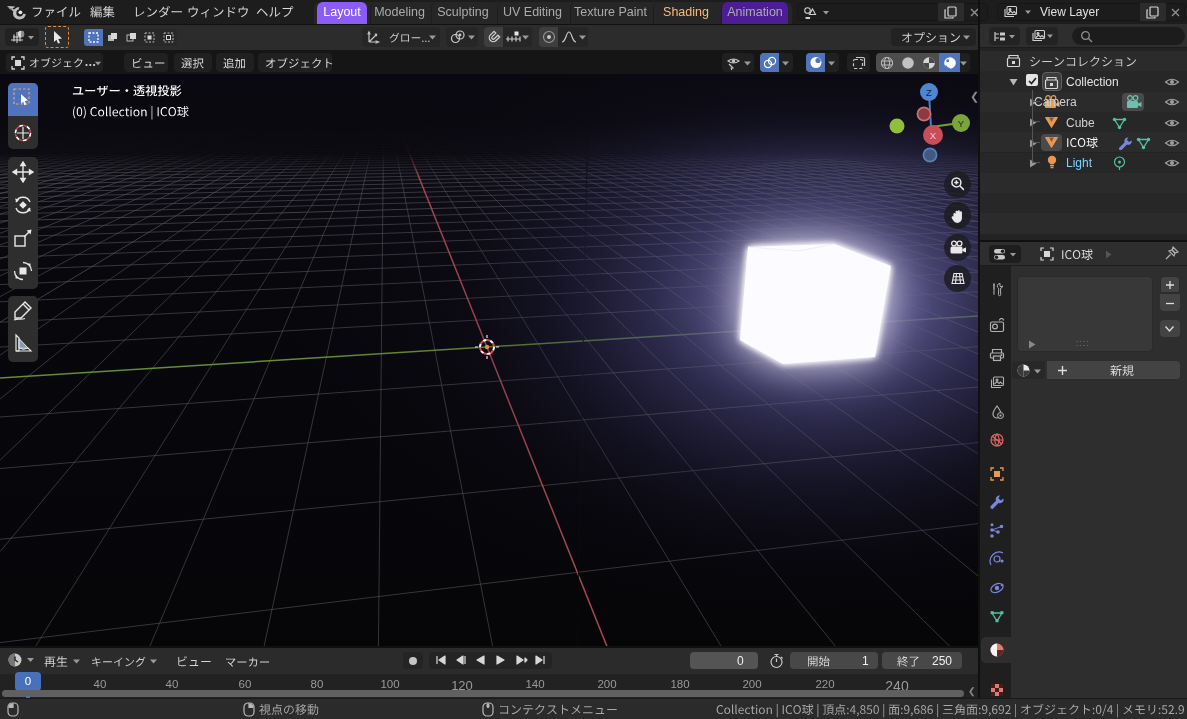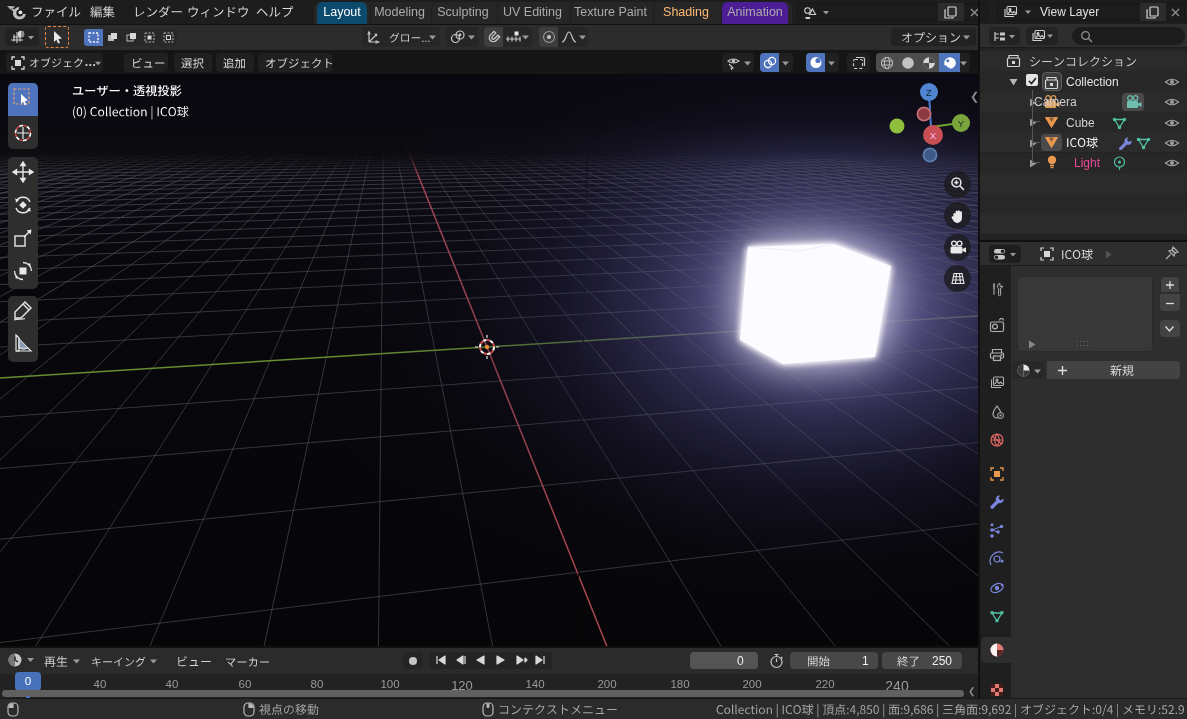--- a/index.html
+++ b/index.html
@@ -21,21 +21,21 @@
 <svg style="position:absolute;left:133px;top:4.0px;overflow:visible" width="52" height="16">
     <path transform="translate(0,12.5)" d="M2.7 -0.4 3.5 0.2C3.7 0.1 3.8 0.0 4.0 0.0C7.1 -0.9 9.7 -2.4 11.3 -4.4L10.7 -5.3C9.2 -3.3 6.3 -1.6 3.9 -1.0C3.9 -1.7 3.9 -6.9 3.9 -8.1C3.9 -8.5 3.9 -8.9 4.0 -9.3H2.7C2.8 -9.0 2.9 -8.4 2.9 -8.1C2.9 -6.9 2.9 -1.7 2.9 -1.0C2.9 -0.7 2.8 -0.6 2.7 -0.4Z M15.3 -9.1 14.6 -8.4C15.5 -7.7 17.1 -6.4 17.7 -5.7L18.5 -6.5C17.8 -7.2 16.2 -8.5 15.3 -9.1ZM14.2 -0.7 14.9 0.2C17.0 -0.1 18.5 -0.9 19.8 -1.7C21.7 -2.8 23.1 -4.5 24.0 -6.1L23.4 -7.2C22.7 -5.6 21.1 -3.8 19.2 -2.6C18.0 -1.8 16.4 -1.1 14.2 -0.7Z M35.9 -10.5 35.2 -10.3C35.6 -9.8 36.0 -9.1 36.3 -8.5L36.9 -8.8C36.7 -9.3 36.2 -10.1 35.9 -10.5ZM31.3 -9.5 30.1 -9.8C30.0 -9.5 29.8 -9.1 29.7 -8.9C29.1 -7.7 27.9 -5.8 25.7 -4.5L26.5 -3.9C27.9 -4.8 29.1 -6.0 29.9 -7.2H34.1C33.8 -6.1 33.2 -4.8 32.4 -3.7C31.5 -4.3 30.6 -4.9 29.7 -5.4L29.1 -4.7C29.9 -4.2 30.8 -3.5 31.7 -2.9C30.6 -1.7 29.0 -0.5 26.9 0.0L27.8 0.8C29.9 0.0 31.4 -1.0 32.5 -2.3C33.1 -1.9 33.5 -1.5 33.9 -1.2L34.6 -2.0C34.2 -2.3 33.8 -2.7 33.2 -3.1C34.2 -4.4 34.8 -5.8 35.2 -7.0C35.2 -7.2 35.4 -7.5 35.5 -7.7L34.9 -8.0L35.5 -8.3C35.3 -8.8 34.8 -9.6 34.5 -10.0L33.9 -9.7C34.2 -9.3 34.6 -8.5 34.9 -8.0L34.6 -8.2C34.4 -8.1 34.2 -8.1 33.8 -8.1H30.4L30.7 -8.5C30.8 -8.7 31.0 -9.2 31.3 -9.5Z M38.7 -5.4V-4.1C39.1 -4.2 39.8 -4.2 40.5 -4.2C41.4 -4.2 46.4 -4.2 47.3 -4.2C47.9 -4.2 48.4 -4.2 48.7 -4.1V-5.4C48.4 -5.3 47.9 -5.3 47.3 -5.3C46.4 -5.3 41.4 -5.3 40.5 -5.3C39.8 -5.3 39.1 -5.3 38.7 -5.4Z" fill="#dcdcdc"></path>
   </svg>
 <svg style="position:absolute;left:187px;top:4.0px;overflow:visible" width="64" height="16">
     <path transform="translate(0,12.5)" d="M11.0 -7.5 10.3 -8.0C10.1 -7.9 9.9 -7.9 9.4 -7.9H6.6V-9.0C6.6 -9.3 6.7 -9.6 6.7 -10.0H5.5C5.6 -9.6 5.6 -9.3 5.6 -9.0V-7.9H2.8C2.4 -7.9 2.0 -7.9 1.7 -7.9C1.7 -7.6 1.7 -7.2 1.7 -7.0C1.7 -6.5 1.7 -5.2 1.7 -4.8C1.7 -4.5 1.7 -4.2 1.7 -4.0H2.7C2.7 -4.2 2.7 -4.5 2.7 -4.7C2.7 -5.1 2.7 -6.4 2.7 -6.9H9.7C9.6 -5.9 9.2 -4.4 8.5 -3.3C7.7 -2.1 6.4 -1.2 5.1 -0.8C4.7 -0.6 4.2 -0.5 3.8 -0.4L4.6 0.4C6.9 -0.1 8.6 -1.4 9.6 -3.0C10.3 -4.2 10.6 -5.8 10.8 -6.8C10.8 -7.0 10.9 -7.4 11.0 -7.5Z M14.0 -3.2 14.5 -2.3C15.9 -2.7 17.3 -3.3 18.4 -3.9V-0.1C18.4 0.2 18.3 0.7 18.3 0.9H19.5C19.4 0.7 19.4 0.2 19.4 -0.1V-4.5C20.5 -5.3 21.6 -6.2 22.2 -6.9L21.5 -7.6C20.8 -6.8 19.7 -5.8 18.5 -5.1C17.5 -4.4 15.6 -3.6 14.0 -3.2Z M27.8 -9.1 27.1 -8.4C28.0 -7.7 29.6 -6.4 30.2 -5.7L31.0 -6.5C30.3 -7.2 28.7 -8.5 27.8 -9.1ZM26.7 -0.7 27.4 0.2C29.5 -0.1 31.0 -0.9 32.3 -1.7C34.2 -2.8 35.6 -4.5 36.5 -6.1L35.9 -7.2C35.2 -5.6 33.6 -3.8 31.7 -2.6C30.5 -1.8 28.9 -1.1 26.7 -0.7Z M45.7 -9.0 45.0 -8.6C45.4 -8.1 45.8 -7.4 46.1 -6.7L46.8 -7.1C46.5 -7.7 46.0 -8.5 45.7 -9.0ZM47.2 -9.6 46.5 -9.3C46.9 -8.7 47.3 -8.0 47.6 -7.4L48.3 -7.7C48.0 -8.3 47.5 -9.1 47.2 -9.6ZM41.3 -0.9C41.3 -0.4 41.2 0.1 41.2 0.5H42.4C42.4 0.1 42.3 -0.5 42.3 -0.9V-5.0C43.7 -4.6 45.9 -3.7 47.2 -3.0L47.7 -4.1C46.3 -4.7 44.0 -5.6 42.3 -6.1V-8.2C42.3 -8.5 42.4 -9.1 42.4 -9.5H41.2C41.2 -9.1 41.3 -8.5 41.3 -8.2C41.3 -7.1 41.3 -1.6 41.3 -0.9Z M61.0 -7.5 60.3 -8.0C60.1 -7.9 59.9 -7.9 59.4 -7.9H56.6V-9.0C56.6 -9.3 56.7 -9.6 56.7 -10.0H55.5C55.6 -9.6 55.6 -9.3 55.6 -9.0V-7.9H52.8C52.4 -7.9 52.0 -7.9 51.7 -7.9C51.7 -7.6 51.7 -7.2 51.7 -7.0C51.7 -6.5 51.7 -5.2 51.7 -4.8C51.7 -4.5 51.7 -4.2 51.7 -4.0H52.7C52.7 -4.2 52.7 -4.5 52.7 -4.7C52.7 -5.1 52.7 -6.4 52.7 -6.9H59.7C59.6 -5.9 59.2 -4.4 58.5 -3.3C57.7 -2.1 56.4 -1.2 55.1 -0.8C54.7 -0.6 54.2 -0.5 53.8 -0.4L54.6 0.4C56.9 -0.1 58.6 -1.4 59.6 -3.0C60.3 -4.2 60.6 -5.8 60.8 -6.8C60.8 -7.0 60.9 -7.4 61.0 -7.5Z" fill="#dcdcdc"></path>
   </svg>
 <svg style="position:absolute;left:256px;top:4.0px;overflow:visible" width="40" height="16">
     <path transform="translate(0,12.5)" d="M0.7 -3.5 1.7 -2.5C1.9 -2.8 2.1 -3.2 2.4 -3.5C2.9 -4.2 4.0 -5.6 4.6 -6.3C5.0 -6.8 5.3 -6.8 5.7 -6.4C6.3 -5.9 7.4 -4.6 8.2 -3.8C9.0 -2.9 10.1 -1.6 10.9 -0.5L11.8 -1.4C10.8 -2.5 9.6 -3.8 8.8 -4.7C8.0 -5.5 6.9 -6.6 6.2 -7.3C5.3 -8.2 4.7 -8.0 4.1 -7.2C3.3 -6.3 2.2 -4.9 1.6 -4.3C1.3 -4.0 1.1 -3.8 0.7 -3.5Z M19.0 -0.2 19.7 0.2C19.8 0.2 19.9 0.1 20.1 0.0C21.5 -0.7 23.3 -2.0 24.4 -3.4L23.8 -4.3C22.8 -2.9 21.3 -1.7 20.1 -1.2C20.1 -1.6 20.1 -7.6 20.1 -8.4C20.1 -8.9 20.2 -9.2 20.2 -9.3H19.0C19.0 -9.2 19.1 -8.9 19.1 -8.4C19.1 -7.6 19.1 -1.5 19.1 -0.9C19.1 -0.7 19.1 -0.4 19.0 -0.2ZM13.3 -0.3 14.2 0.3C15.3 -0.5 16.1 -1.7 16.4 -3.1C16.8 -4.3 16.8 -7.0 16.8 -8.4C16.8 -8.8 16.9 -9.1 16.9 -9.3H15.7C15.8 -9.0 15.8 -8.8 15.8 -8.4C15.8 -7.0 15.8 -4.5 15.5 -3.4C15.1 -2.1 14.3 -1.0 13.3 -0.3Z M35.0 -8.9C35.0 -9.4 35.4 -9.8 35.8 -9.8C36.3 -9.8 36.7 -9.4 36.7 -8.9C36.7 -8.5 36.3 -8.1 35.8 -8.1C35.4 -8.1 35.0 -8.5 35.0 -8.9ZM34.4 -8.9C34.4 -8.8 34.5 -8.7 34.5 -8.5L34.1 -8.5C33.5 -8.5 28.5 -8.5 27.8 -8.5C27.4 -8.5 26.9 -8.6 26.6 -8.6V-7.5C26.9 -7.5 27.3 -7.5 27.8 -7.5C28.5 -7.5 33.5 -7.5 34.2 -7.5C34.1 -6.3 33.5 -4.6 32.6 -3.5C31.5 -2.1 30.1 -1.1 27.7 -0.5L28.6 0.4C30.9 -0.2 32.3 -1.4 33.5 -2.9C34.5 -4.1 35.1 -6.2 35.3 -7.5L35.4 -7.6C35.5 -7.6 35.7 -7.5 35.8 -7.5C36.6 -7.5 37.3 -8.2 37.3 -8.9C37.3 -9.7 36.6 -10.3 35.8 -10.3C35.1 -10.3 34.4 -9.7 34.4 -8.9Z" fill="#dcdcdc"></path>
   </svg>
 <div class="abs" style="left:314px;top:2px;width:478px;height:22px;background:#262626;border-radius:6px 6px 0 0"></div>
-<div class="abs" style="left:317px;top:2px;width:50px;height:22px;background:#0c4a6e;border-radius:6px 6px 0 0;">
+<div class="abs" style="left:317px;top:2px;width:50px;height:22px;background:#8b5cf6;border-radius:6px 6px 0 0;">
     <div style="text-align:center;font-size:12.5px;color:#ffffff;margin-top:3px">Layout</div>
   </div>
 <div class="abs" style="left:370px;top:2px;width:58px;height:22px;background:#262626;border-radius:6px 6px 0 0;border-left:1px solid #1e1e1e;">
     <div style="text-align:center;font-size:12.5px;color:#ababab;margin-top:3px">Modeling</div>
   </div>
 <div class="abs" style="left:431px;top:2px;width:63px;height:22px;background:#262626;border-radius:6px 6px 0 0;border-left:1px solid #1e1e1e;">
     <div style="text-align:center;font-size:12.5px;color:#ababab;margin-top:3px">Sculpting</div>
   </div>
 <div class="abs" style="left:497px;top:2px;width:70px;height:22px;background:#262626;border-radius:6px 6px 0 0;border-left:1px solid #1e1e1e;">
     <div style="text-align:center;font-size:12.5px;color:#ababab;margin-top:3px">UV Editing</div>
@@ -1120,21 +1120,21 @@
 <path d="M1.5,6 Q8,0.5 14.5,6 Q8,11.5 1.5,6 Z" fill="none" stroke="#a0a0a0" stroke-width="1.2"></path>
     <circle cx="8" cy="6" r="2" fill="#a0a0a0"></circle>
   </svg>
 <svg class="abs" style="left:1029px;top:159px" width="8" height="9" viewBox="0 0 8 9">
     <path d="M1,0.5 L7.5,4.5 L1,8.5 Z" fill="#999"></path>
   </svg>
 <svg class="abs" style="left:1045px;top:155px" width="14" height="15" viewBox="0 0 14 15">
 <circle cx="7" cy="5" r="4.2" fill="#e9984f"></circle>
     <path d="M5,10.5 h4 M5.5,12.5 h3" stroke="#e9984f" stroke-width="1.4"></path>
   </svg>
-<div class="txt" style="left:1066px;top:156px;font-size:12px;color:#ec4899;margin-left:8px;">Light</div>
+<div class="txt" style="left:1066px;top:156px;font-size:12px;color:#7dd3fc;">Light</div>
 <svg class="abs" style="left:1112px;top:156px" width="15" height="15" viewBox="0 0 15 15">
 <circle cx="7.5" cy="6" r="5" fill="none" stroke="#52c2a4" stroke-width="1.2"></circle>
     <circle cx="7.5" cy="6" r="1.5" fill="#52c2a4"></circle>
     <path d="M7.5,11 V14" stroke="#52c2a4" stroke-width="1.2"></path>
   </svg>
 <svg class="abs" style="left:1164px;top:157px" width="16" height="12" viewBox="0 0 16 12">
 <path d="M1.5,6 Q8,0.5 14.5,6 Q8,11.5 1.5,6 Z" fill="none" stroke="#a0a0a0" stroke-width="1.2"></path>
     <circle cx="8" cy="6" r="2" fill="#a0a0a0"></circle>
   </svg>
 <div class="abs" style="left:1032px;top:90px;width:1px;height:73px;background:#555"></div>

